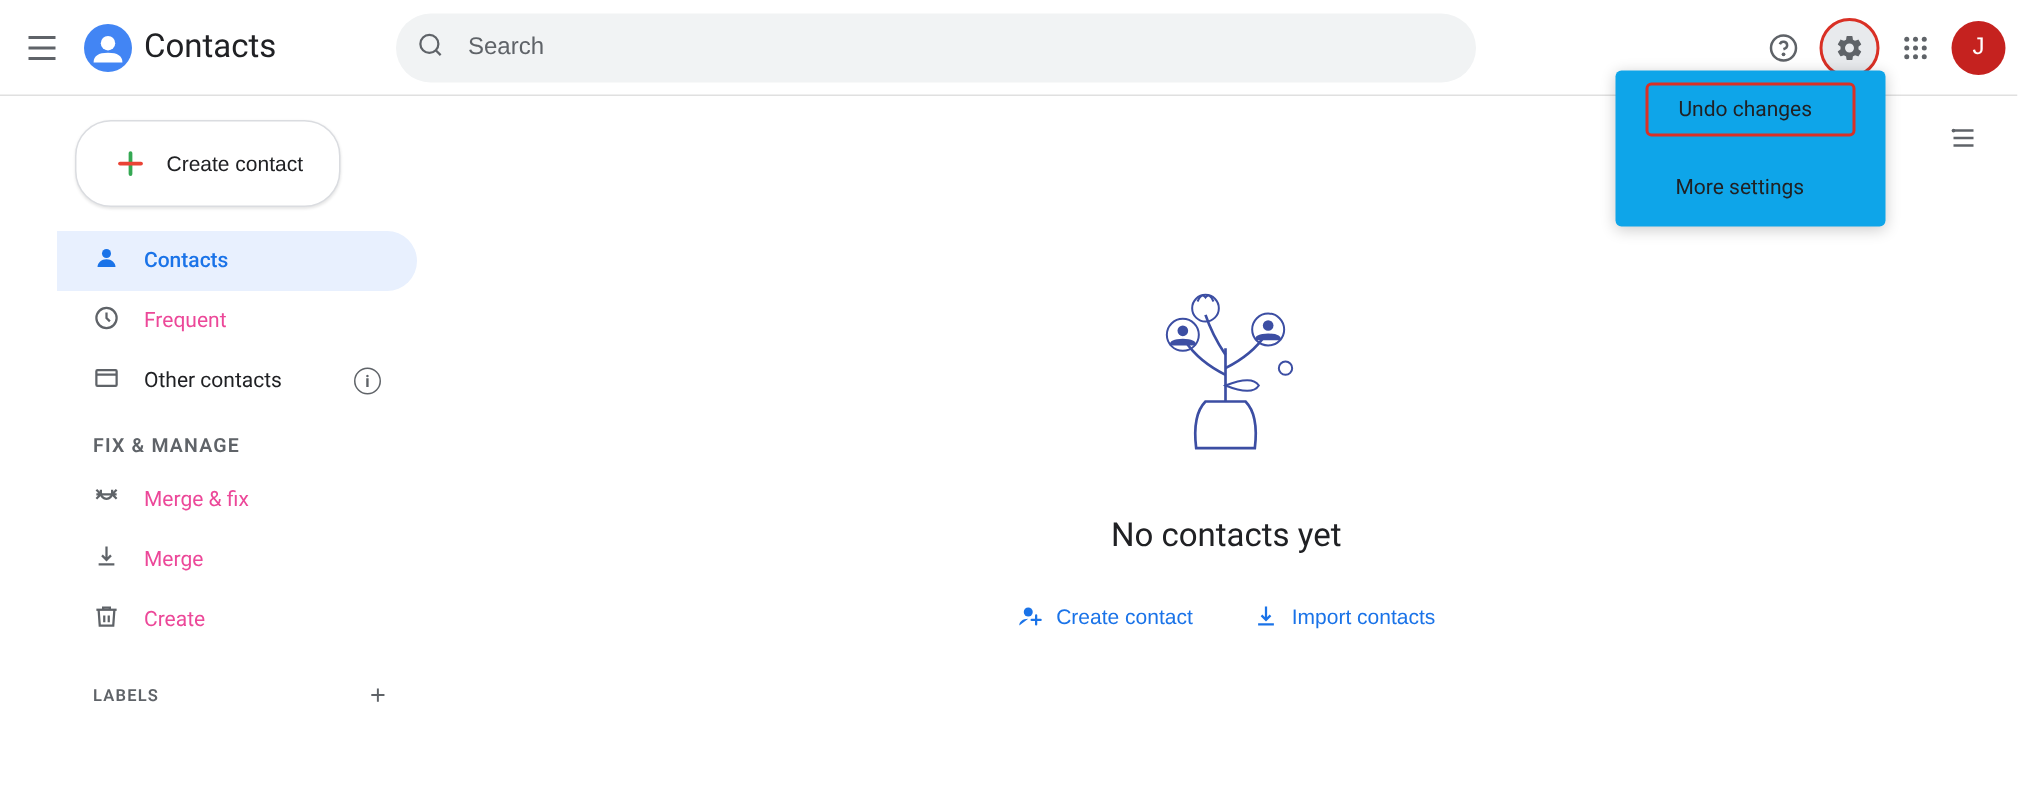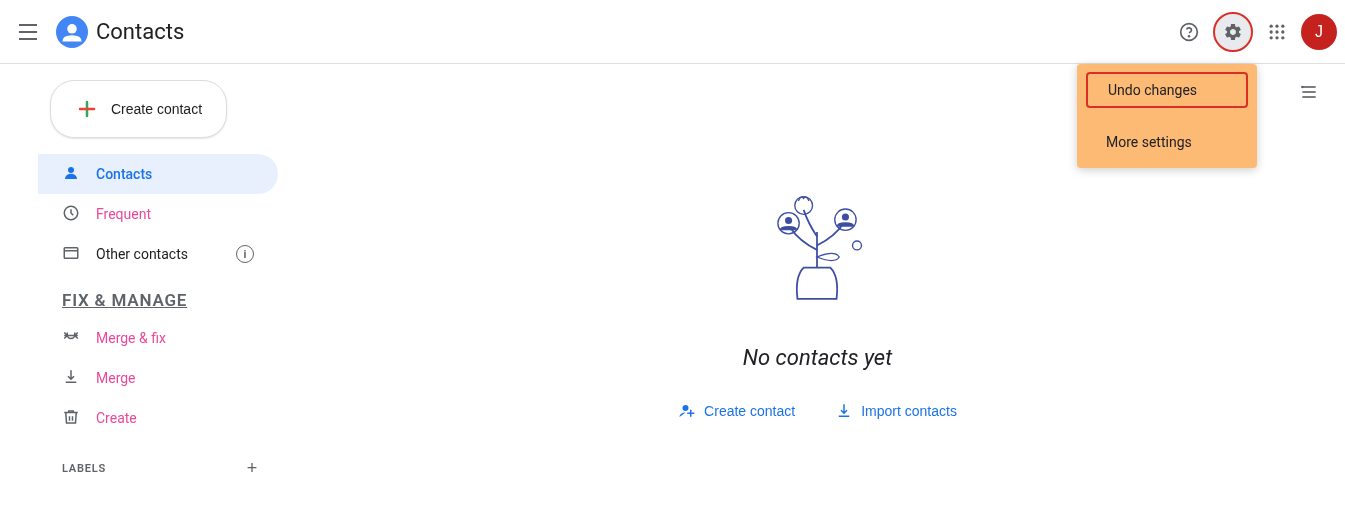--- a/index.html
+++ b/index.html
@@ -154,26 +154,25 @@
       cursor: pointer;
       border-radius: 0 20px 20px 0;
       margin-right: 12px;
     }
     .other-contacts-left {
       display: flex; align-items: center; gap: 16px; text-align: right;
     }
 
     .section-title {
       padding: 16px 24px 8px 24px;
-      font-size: 17px;
+      font-size: 13px;
       font-weight: 600;
       color: #5f6368;
       letter-spacing: 0.8px;
       text-transform: uppercase;
-      text-decoration: underline;
     }
 
     .labels-header {
       display: flex;
       align-items: center;
       justify-content: space-between;
       padding: 16px 24px 8px 24px;
     }
     .labels-title {
       font-size: 11px;
@@ -209,48 +208,47 @@
       gap: 24px;
     }
     .empty-illustration {
       width: 140px;
       height: 160px;
     }
     .empty-text {
       font-size: 22px;
       color: #202124;
       font-weight: 400;
-      font-style: italic;
     }
     .empty-actions {
       display: flex;
       gap: 24px;
     }
     .action-link {
       display: flex;
       align-items: center;
       gap: 8px;
       color: #1a73e8;
       font-size: 14px;
       font-weight: 500;
       cursor: pointer;
       border: none;
       background: none;
       padding: 8px;
     }
     .dropdown-menu {
       position: fixed;
-      top: 64px;
+      top: 47px;
       right: 88px;
-      background: #fdba74;
+      background: #0ea5e9;
       border-radius: 4px;
       box-shadow: 0 2px 10px rgba(0,0,0,0.2);
       min-width: 180px;
       z-index: 300;
-      padding: 8px 5px;
+      padding: 8px 16px;
     }
     .dropdown-item {
       padding: 10px 24px;
       font-size: 14px;
       cursor: pointer;
       color: #202124;
       margin-top: 16px;
     }
     .dropdown-item.highlighted {
       border: 2px solid #d93025;
@@ -291,20 +289,31 @@
 
       <svg class="logo-icon" viewBox="0 0 40 40">
         <circle cx="20" cy="20" r="20" fill="#4285F4"></circle>
         <circle cx="20" cy="16" r="6" fill="white"></circle>
         <path d="M8 32 Q8 24 20 24 Q32 24 32 32" fill="white"></path>
       </svg>
       <span class="app-title">Contacts</span>
     </div>
   </div>
 
+  <div class="search-bar">
+    <div class="search-wrap">
+      <span class="search-ico">
+        <svg width="18" height="18" viewBox="0 0 24 24" fill="none" stroke="#5f6368" stroke-width="2">
+          <circle cx="11" cy="11" r="8"></circle>
+            <line x1="21" y1="21" x2="16.65" y2="16.65"></line>
+        </svg>
+      </span>
+      <input type="text" placeholder="Search" style="">
+    </div>
+  </div>
 
   <div class="header-right">
     <button class="icon-btn" title="Help">
       <svg width="20" height="20" viewBox="0 0 24 24" fill="none" stroke="#5f6368" stroke-width="2">
         <circle cx="12" cy="12" r="10"></circle>
         <path d="M9.09 9a3 3 0 0 1 5.83 1c0 2-3 3-3 3"></path>
         <line x1="12" y1="17" x2="12.01" y2="17" stroke-width="3" stroke-linecap="round"></line>
       </svg>
     </button>
     <button class="icon-btn active-settings" title="Settings" style="position:relative;">

